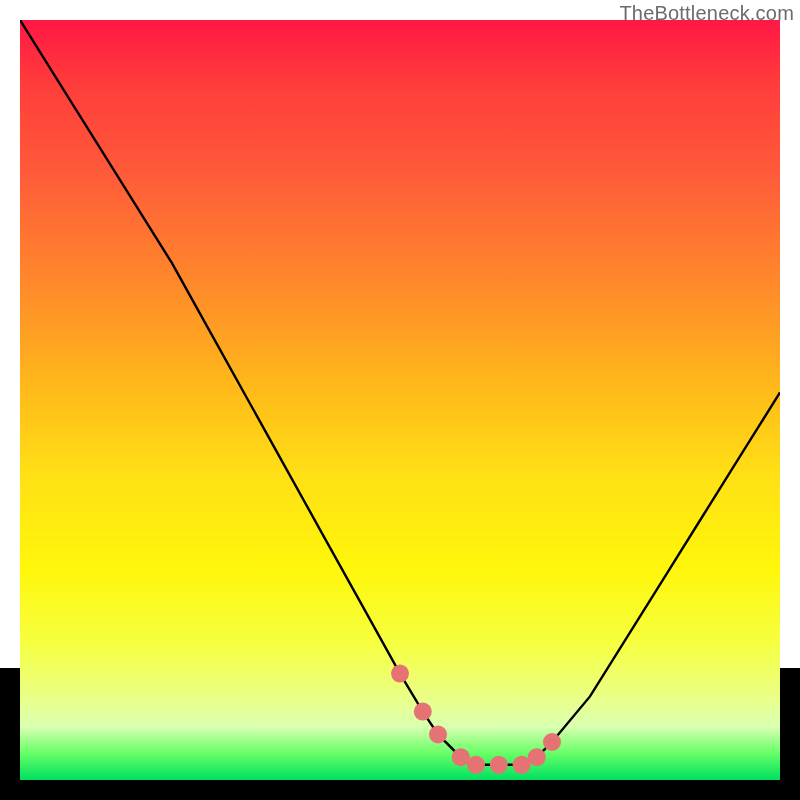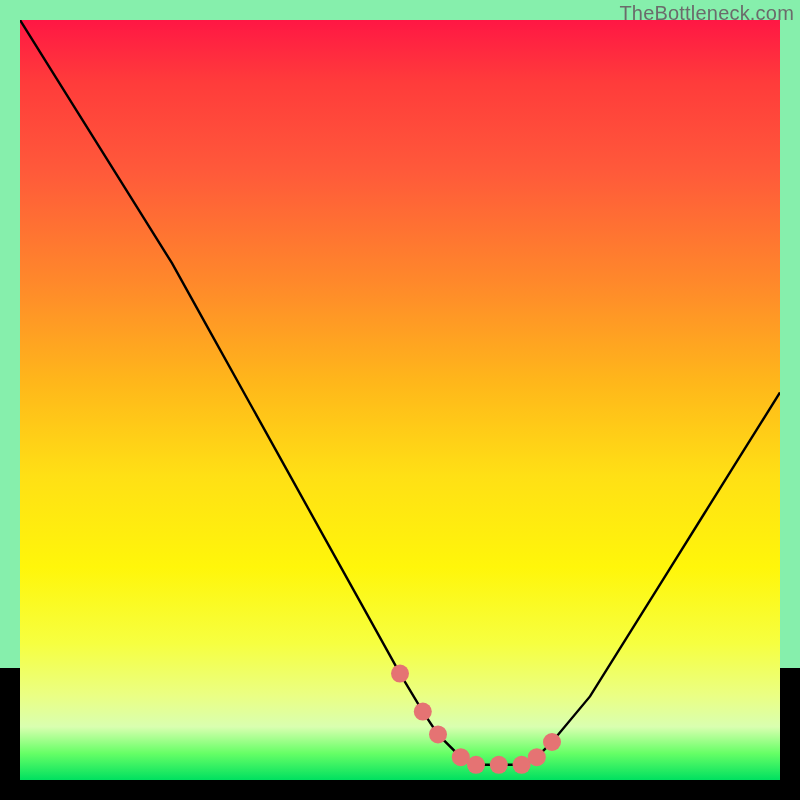--- a/index.html
+++ b/index.html
@@ -8,21 +8,21 @@
     width: 800px;
     height: 800px;
     background: #000;
     overflow: hidden;
     font-family: Arial, Helvetica, sans-serif;
   }
   .stage {
     position: relative;
     width: 800px;
     height: 668px;
-    background: #86efac;
+    background: #ffffff;
   }
   .plot {
     position: absolute;
     left: 20px;
     top: 20px;
     width: 760px;
     height: 760px;
     
     background: linear-gradient(
       to bottom,

